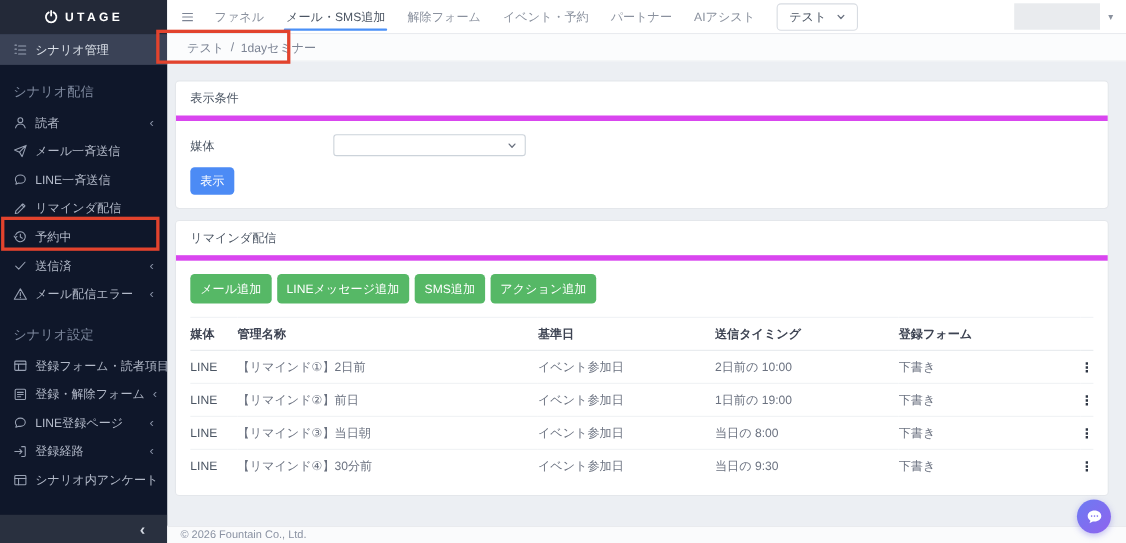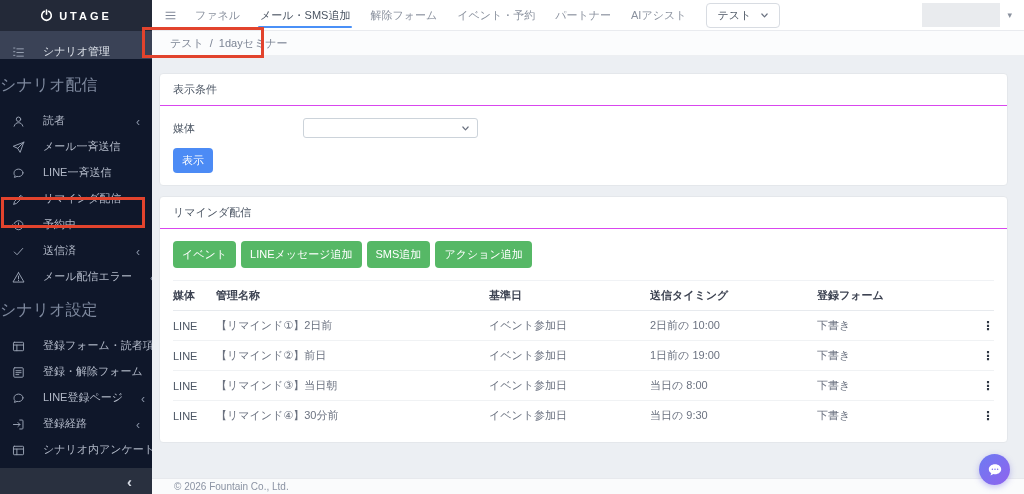--- a/index.html
+++ b/index.html
@@ -11,24 +11,24 @@
   }
   .app { display:flex; width:1024px; height:494px; }
 
   
   .sidebar { width:152px; min-width:152px; background:#0f172a; color:#b3bac9;
              display:flex; flex-direction:column; overflow:hidden; }
   .logo { height:31px; min-height:31px; background:#232938; display:flex;
           align-items:center; justify-content:center; gap:6px; cursor:pointer; }
   .logo-text { color:#ffffff; font-weight:bold; letter-spacing:3px; font-size:11px; }
   .logo .icon-sm svg { stroke:#ffffff; stroke-width:2; width:13px; height:13px; }
-  .side-item { display:flex; align-items:flex-end; gap:18px; padding:0 12px;
+  .side-item { display:flex; align-items:center; gap:7px; padding:0 12px;
                height:26px; min-height:26px; font-size:11px; cursor:pointer; white-space:nowrap; }
   .side-top { height:28px; min-height:28px; background:#3a4256; color:#dde2ea; }
-  .side-section-title { font-size:16px; color:#7e899e; padding:16px 0 6px; }
+  .side-section-title { font-size:12px; color:#7e899e; padding:16px 12px 6px; }
   .side-item .chev { margin-left:auto; color:#8892a6; font-size:12px; line-height:1; }
   .icon-sm { display:inline-flex; }
   .icon-sm svg { width:13px; height:13px; display:block; stroke:#98a1b3; fill:none;
                  stroke-width:1.2; stroke-linecap:round; stroke-linejoin:round; }
   .side-collapse { margin-top:auto; height:26px; min-height:26px; background:#29303f;
                    display:flex; align-items:center; justify-content:flex-end;
                    padding:0 20px; color:#d4d9e2; font-size:15px; font-weight:bold; cursor:pointer; }
 
   
   .main { flex:1; display:flex; flex-direction:column; min-width:0; }
@@ -49,21 +49,21 @@
                   stroke-width:1.6; stroke-linecap:round; stroke-linejoin:round; }
   .user-box { margin-left:auto; width:78px; height:24px; background:#e9ebee; cursor:pointer; }
   .user-caret { color:#8a919e; margin:0 2px 0 7px; font-size:9px; cursor:pointer; }
 
   .breadcrumb-bar { height:25px; min-height:25px; background:#fbfcfd; border-bottom:1px solid #edeff2;
                     display:flex; align-items:center; padding-left:18px; color:#7c8494; gap:6px; }
   .breadcrumb-bar .crumb-link { cursor:pointer; }
 
   .content { flex:1; padding:17px 16px 0 7px; overflow:hidden; }
   .card { background:#fff; border:1px solid #e4e7eb; border-radius:4px; margin-bottom:10px; }
-  .card-header { padding:8px 13px; border-bottom:1px solid #d946ef; color:#4b5563; }
+  .card-header { padding:8px 13px; border-bottom:5px solid #d946ef; color:#4b5563; }
   .card-body { padding:12px 13px; }
 
   .field-row { display:flex; align-items:center; margin-bottom:10px; }
   .field-label { width:130px; color:#4b5563; }
   .select { width:175px; height:20px; border:1px solid #ccd3da; border-radius:3px; background:#fff;
             display:flex; align-items:center; justify-content:space-between; padding:0 7px; cursor:pointer; }
   .btn-blue { background:#4c8bf5; color:#fff; border:none; border-radius:4px; padding:5px 9px;
               font-size:11px; cursor:pointer; font-family:Liberation Serif, serif; }
 
   .btn-row { display:flex; gap:5px; margin-bottom:12px; }
@@ -74,21 +74,21 @@
   thead th { text-align:left; color:#3d4352; font-weight:bold; padding:7px 0;
              border-top:1px solid #f0f2f5; border-bottom:1px solid #e7eaee; }
   tbody td { padding:7px 0; border-bottom:1px solid #f0f2f4; color:#6b7280;
              overflow:hidden; white-space:nowrap; }
   tbody tr:last-child td { border-bottom:none; }
   tbody td.media { color:#4b5563; }
   td.kebab { color:#2f3744; font-size:12px; font-weight:bold; text-align:right;
              padding-right:3px; cursor:pointer; }
 
   .footer { height:16px; min-height:16px; background:#fafbfc; border-top:1px solid #e7e9ed;
-            display:flex; align-items:center; padding-left:22px; font-size:10px; color:#8b93a3; }
+            display:flex; align-items:center; padding-left:12px; font-size:10px; color:#8b93a3; }
 
   
   .anno { position:absolute; border:3px solid #e2432d; pointer-events:none; z-index:50; }
   #anno-breadcrumb { left:142px; top:27px; width:122px; height:31px; }
   #anno-sidebar { left:1px; top:197px; width:144px; height:31px; }
 
   .chat-fab { position:absolute; right:14px; bottom:9px; width:31px; height:31px; border-radius:50%;
               background:linear-gradient(135deg,#6d7bf2,#8f63ee); display:flex; align-items:center;
               justify-content:center; box-shadow:0 2px 6px rgba(90,80,220,.35); cursor:pointer; z-index:60; }
   .chat-fab svg { width:16px; height:16px; }
@@ -283,21 +283,21 @@
             </div>
           </div>
           <button class="btn-blue">表示</button>
         </div>
       </section>
 
       <section class="card">
         <div class="card-header">リマインダ配信</div>
         <div class="card-body">
           <div class="btn-row" id="add-buttons">
-              <button class="btn-green">イベント</button>
+              <button class="btn-green">メール追加</button>
               <button class="btn-green">LINEメッセージ追加</button>
               <button class="btn-green">SMS追加</button>
               <button class="btn-green">アクション追加</button>
             </div>
           <table>
             <colgroup>
               <col style="width:43px">
                 <col style="width:273px">
                 <col style="width:161px">
               <col style="width:167px">

